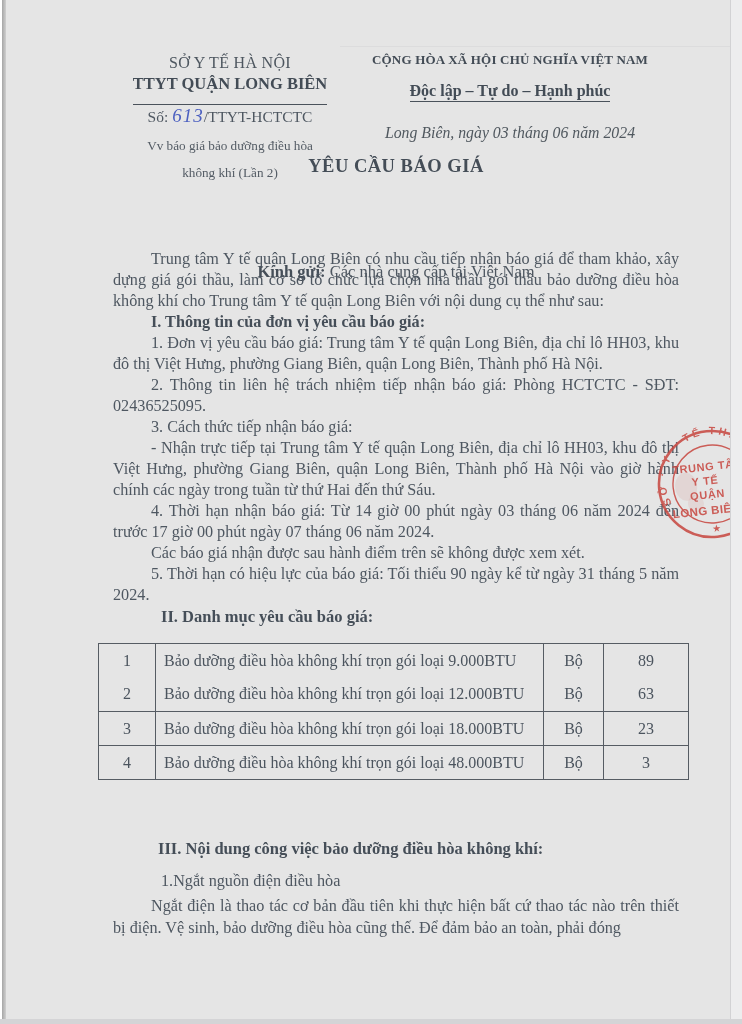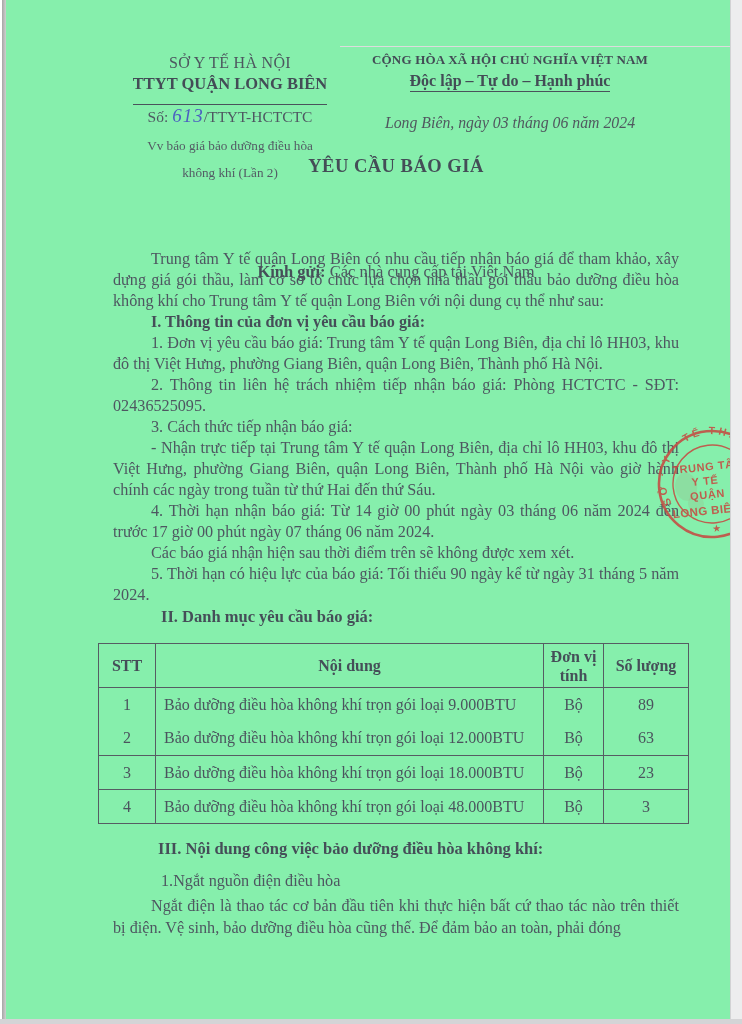--- a/index.html
+++ b/index.html
@@ -15,35 +15,35 @@
   .pen-mark   { position:absolute; left:16px; top:20px; width:2px; height:11px;
                 background:#d0d0d0; transform:rotate(18deg); }
 
   .pager { position:absolute; left:52px; top:15px; height:40px; min-width:118px;
            background:#f6f6f7; border-radius:9px; display:flex; align-items:center;
            gap:9px; padding:0 14px 0 10px; cursor:pointer; }
   .pager .num { font-family:"Liberation Sans", sans-serif; font-size:26px; color:#b2b4b7;
                 letter-spacing:1px; white-space:pre; }
 
   
-  .page { position:absolute; left:6px; top:0; width:724px; height:1019px; background:#86efac;
+  .page { position:absolute; left:6px; top:0; width:724px; height:1019px; background:#e5e5e5;
           overflow:hidden; font-family:"Liberation Serif", serif; color:#4e5761; }
   .scan-line { position:absolute; left:334px; top:46px; width:390px; height:1px; background:#dcdcdd; }
 
   .hdr-left { position:absolute; left:98px; top:54px; width:252px; text-align:center; }
   .hdr-left .l1 { font-size:16px; letter-spacing:.3px; color:#4d565f; }
   .hdr-left .l2 { font-size:16.5px; font-weight:bold; color:#434c56; margin-top:2px; }
   .hdr-left .l2 span { display:inline-block; border-bottom:1.5px solid #4a525b; padding-bottom:10px; }
   .hdr-left .ref { font-size:15.5px; }
   .hdr-left .ref .num { color:#4b5fc0; font-style:italic; font-size:19px; letter-spacing:1px; }
   .hdr-left .subj { font-size:13.2px; line-height:17px; margin-top:10px; color:#535b64; }
 
   .hdr-right { position:absolute; left:332px; top:52px; width:344px; text-align:center; }
   .hdr-right .m1 { font-size:13px; font-weight:bold; color:#434c56; letter-spacing:.2px; }
-  .hdr-right .m2 { font-size:16px; font-weight:bold; color:#434c56; margin-top:4px; }
+  .hdr-right .m2 { font-size:16px; font-weight:bold; color:#434c56; margin-top:14px; }
   .hdr-right .m2 span { display:inline-block; border-bottom:1.5px solid #4a525b; padding-bottom:1px; }
   .hdr-right .date { font-style:italic; font-size:15.8px; margin-top:22px; color:#50585f; }
 
   .doc-title { position:absolute; left:107px; top:156px; width:566px; text-align:center;
                font-size:18.5px; font-weight:bold; letter-spacing:.5px; color:#444d57; }
   .saluta { position:absolute; left:107px; top:222px; width:566px; text-align:center; font-size:16.5px;margin-top:40px; }
   .saluta b { color:#454e58; }
 
   .bodytext { position:absolute; left:107px; top:249px; width:566px; }
   .bodytext p { font-size:16.2px; line-height:21px; text-align:justify; text-indent:38px; }
@@ -113,40 +113,34 @@
     </div>
 
     <div class="bodytext">
       <p>Trung tâm Y tế quận Long Biên có nhu cầu tiếp nhận báo giá để tham khảo, xây dựng giá gói thầu, làm cơ sở tổ chức lựa chọn nhà thầu gói thầu bảo dưỡng điều hòa không khí cho Trung tâm Y tế quận Long Biên với nội dung cụ thể như sau:</p>
       <p class="bold">I. Thông tin của đơn vị yêu cầu báo giá:</p>
       <p>1. Đơn vị yêu cầu báo giá: Trung tâm Y tế  quận Long Biên, địa chỉ lô HH03, khu đô thị Việt Hưng, phường Giang Biên, quận Long Biên, Thành phố Hà Nội.</p>
       <p>2. Thông tin liên hệ trách nhiệm tiếp nhận báo giá: Phòng HCTCTC - SĐT: 02436525095.</p>
       <p>3. Cách thức tiếp nhận báo giá:</p>
       <p>- Nhận trực tiếp tại Trung tâm Y tế  quận Long Biên, địa chỉ lô HH03, khu đô thị Việt Hưng, phường Giang Biên, quận Long Biên, Thành phố Hà Nội vào giờ hành chính các ngày trong tuần từ thứ Hai đến thứ Sáu.</p>
       <p>4. Thời hạn nhận báo giá: Từ 14 giờ 00 phút ngày 03 tháng 06 năm 2024 đến trước 17 giờ 00 phút ngày 07 tháng 06 năm 2024.</p>
-      <p>Các báo giá nhận hiện sau thời điểm trên sẽ không được xem xét.</p>
+      <p>Các báo giá nhận được sau hành điểm trên sẽ không được xem xét.</p>
       <p>5. Thời hạn có hiệu lực của báo giá: Tối thiểu 90 ngày kể từ ngày 31 tháng 5 năm 2024.</p>
     </div>
 
     <div class="h-sec2">II. Danh mục yêu cầu báo giá:</div>
 
     <table class="quote">
       <colgroup>
           <col class="w-stt">
           <col class="w-nd">
           <col class="w-dvt">
           <col class="w-sl">
         </colgroup>
       <tbody>
-          <tr>
-        <th>STT</th>
-        <th>Nội dung</th>
-        <th>Đơn vị tính</th>
-        <th>Số lượng</th>
-      </tr>
       <tr class="r1">
         <td>1</td>
         <td class="left">Bảo dưỡng điều hòa không khí trọn gói loại 9.000BTU</td>
         <td>Bộ</td>
         <td>89</td>
       </tr>
       <tr class="r2">
         <td>2</td>
         <td class="left">Bảo dưỡng điều hòa không khí trọn gói loại 12.000BTU</td>
         <td>Bộ</td>

